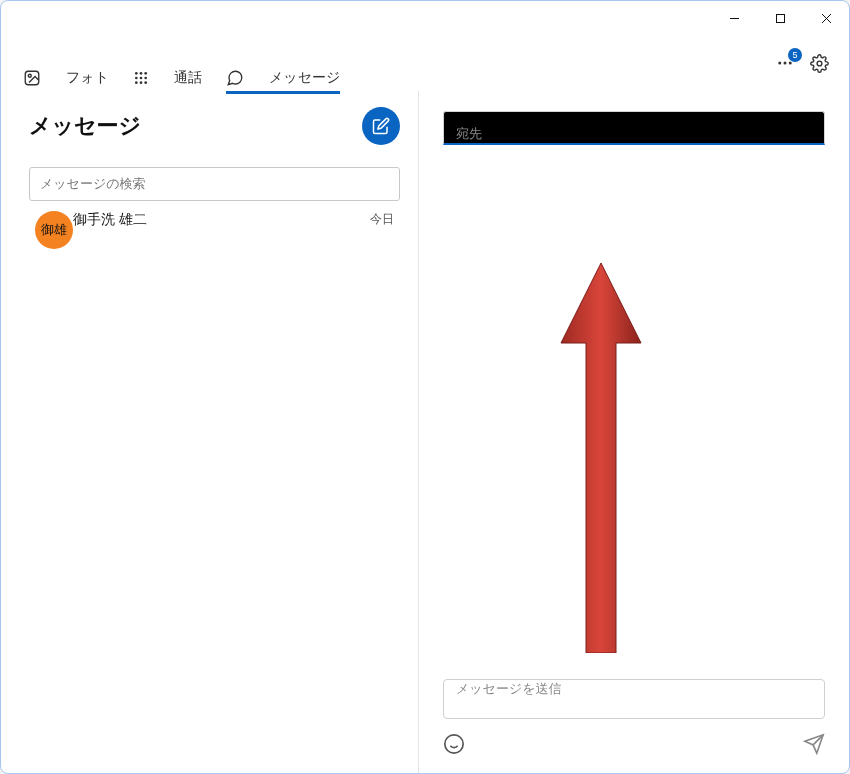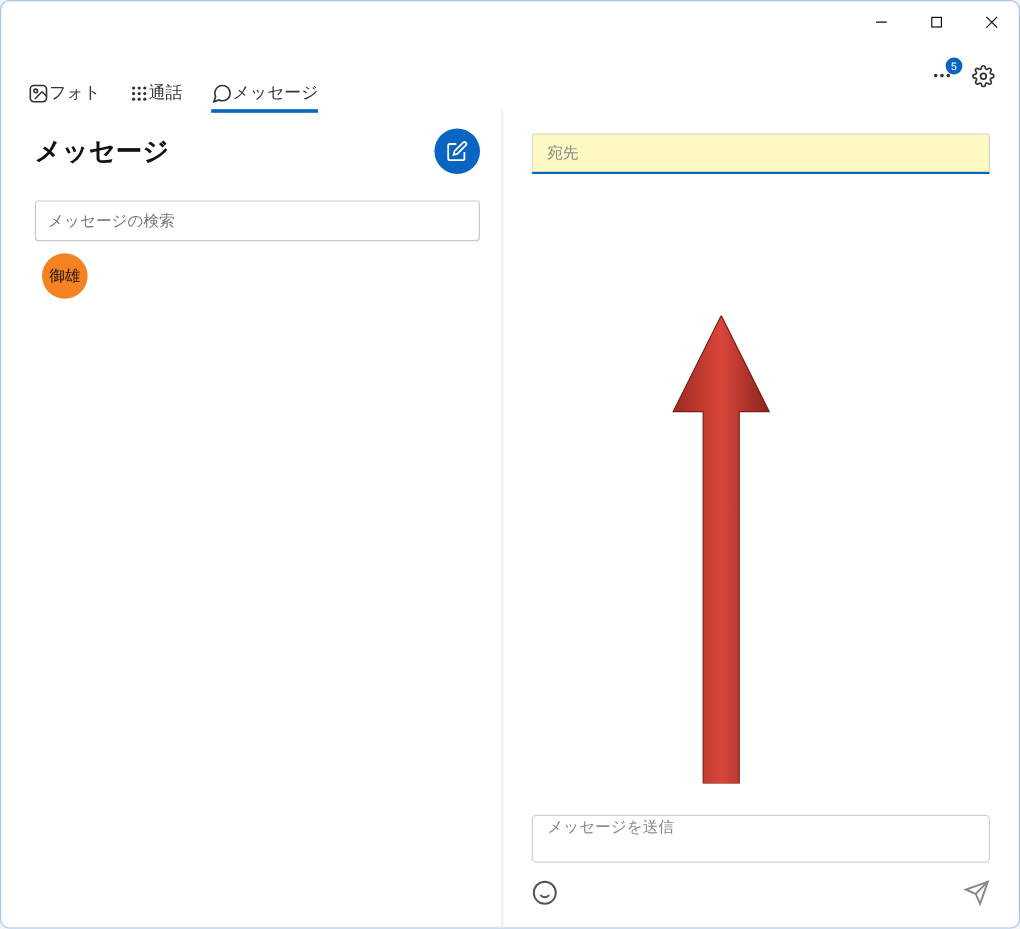--- a/index.html
+++ b/index.html
@@ -32,21 +32,21 @@
   color: #111; font-size: 11px;
 }
 .toolbar {
   height: 56px;
   display: flex;
   align-items: center;
   padding: 0 20px 0 22px;
   gap: 24px;
 }
 .tab {
-  display: flex; align-items: center; gap: 0;
+  display: flex; align-items: center; gap: 25px;
   color: #333; font-size: 14px;
   padding-bottom: 4px;
   border-bottom: 3px solid transparent;
   cursor: pointer;
   margin-top: 36px;
 }
 .tab.active { border-bottom-color: #0a64c2; }
 .tab .ico { display: flex; }
 .toolbar-spacer { flex: 1; }
 .tb-right { display: flex; align-items: center; gap: 16px; }
@@ -107,23 +107,23 @@
   flex: 1; position: relative;
   display: flex; flex-direction: column;
   padding: 20px 24px 18px 24px;
 }
 .recipient {
   height: 34px;
   border: 1px solid #d4d4d4;
   border-bottom: 2px solid #0a64c2;
   border-radius: 3px 3px 0 0;
   padding: 0 12px;
-  display: flex; align-items: center;
+  display: flex; align-items: flex-end;
   color: #888; font-size: 13px;
-  background: #fef9c3;
+  background: #000000;
 }
 .right-spacer { flex: 1; }
 .msg-input {
   height: 40px;
   border: 1px solid #d0d0d0; border-radius: 4px;
   padding: 0 12px;
   display: flex; align-items: flex-start;
   color: #888; font-size: 13px;
   background: #fff;
   margin-bottom: 14px;
@@ -238,20 +238,24 @@
               <path d="M18.5 2.5a2.121 2.121 0 0 1 3 3L12 15l-4 1 1-4 9.5-9.5z"></path>
             </svg>
         </div>
       </div>
       <div class="search">
         <span>メッセージの検索</span>
       </div>
       <div class="convo">
         <div class="avatar">御雄</div>
         <div class="convo-body">
+          <div class="convo-top">
+            <span class="convo-name">御手洗 雄二</span>
+            <span class="convo-time">今日</span>
+          </div>
         </div>
       </div>
     </div>
 
     <div class="right">
       <div class="recipient">
         <span>宛先</span>
       </div>
       <div class="right-spacer"></div>
       <div class="msg-input">

